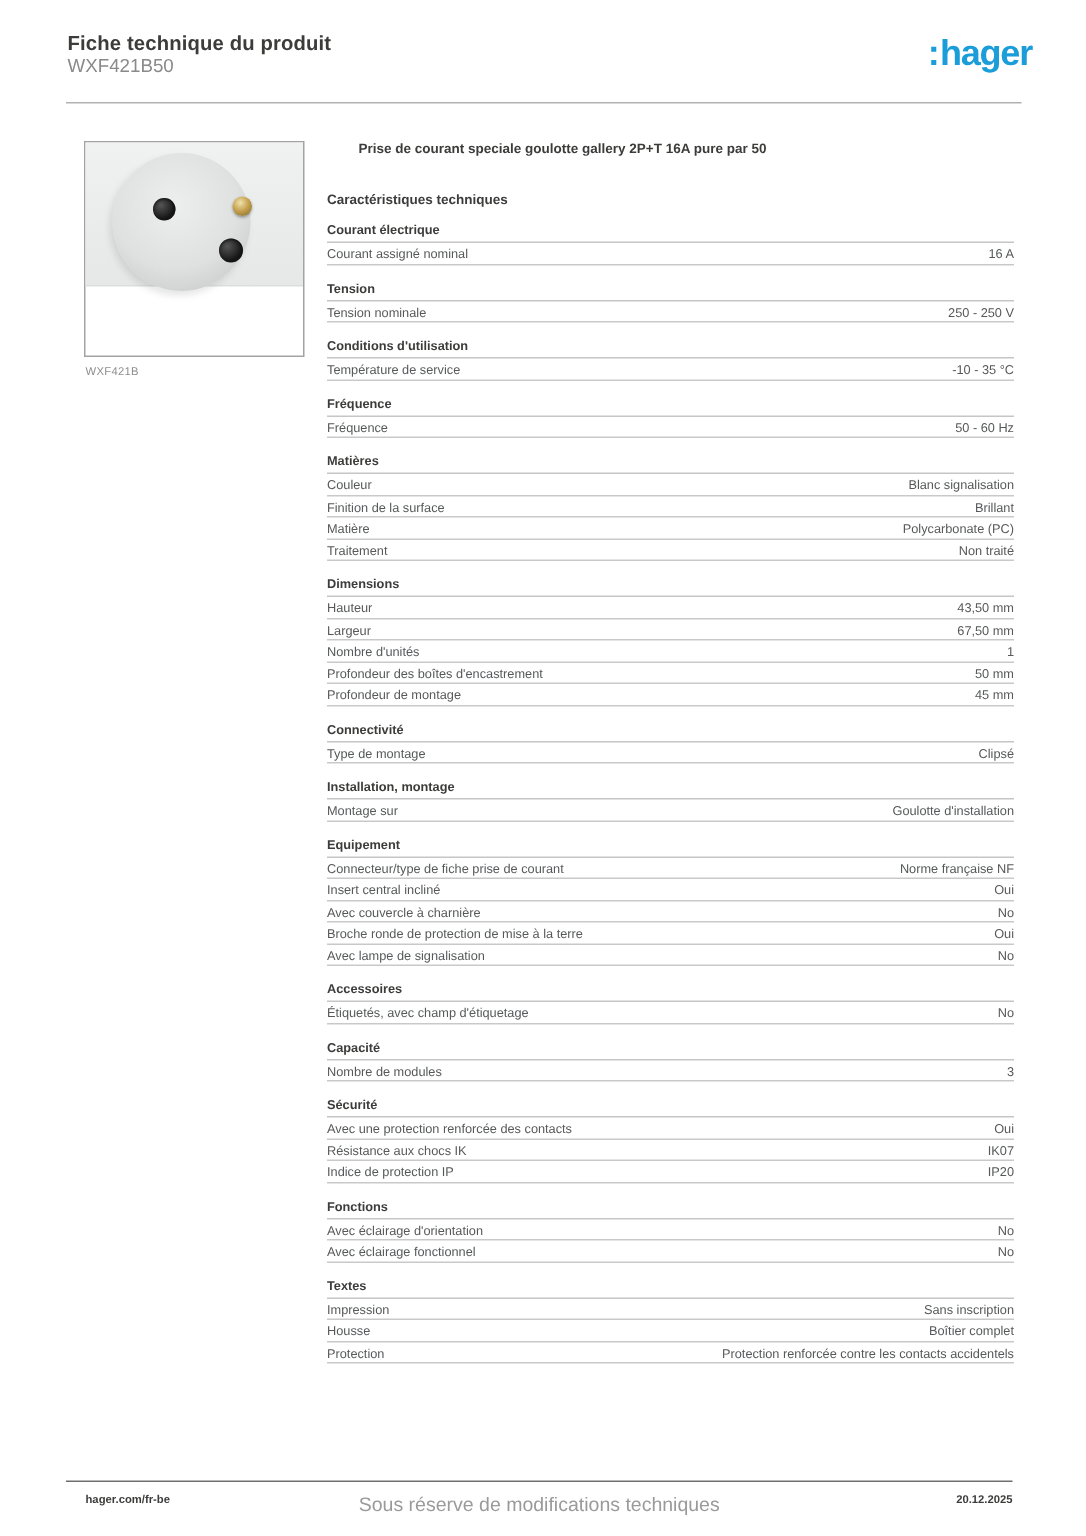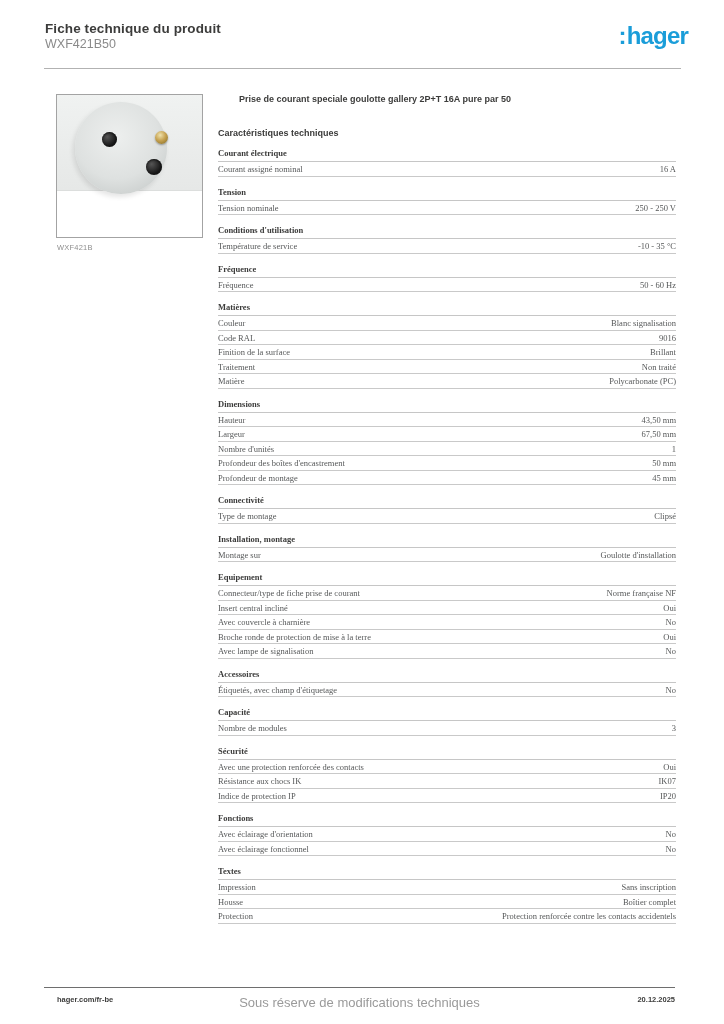--- a/index.html
+++ b/index.html
@@ -69,21 +69,21 @@
 
   
   .spec-col { position: absolute; left: 218px; top: 94px; width: 458px; }
   .product-title {
     font-size: 9px; font-weight: bold; color: #3c3c3b; line-height: 10px; padding-left: 21px;
   }
   .spec-heading {
     margin-top: 24px;
     font-size: 9px; font-weight: bold; color: #3c3c3b; line-height: 10px;
   }
-  .sections { margin-top: 2px; font-family: Liberation Serif, serif; }
+  .sections { margin-top: 2px; }
   .section { margin-top: 11px; }
   .section-title {
     font-size: 8.5px; font-weight: bold; color: #3c3c3b;
     line-height: 9.5px; padding-bottom: 2.5px;
     border-bottom: 1px solid #c6c6c6;
   }
   .spec-row {
     display: flex; justify-content: space-between; align-items: baseline;
     padding-top: 2px; padding-bottom: 1.5px;
     border-bottom: 1px solid #c9c9c9;
@@ -165,34 +165,30 @@
             <span class="val">50 - 60 Hz</span>
           </div>
         </div>
         <div class="section">
           <div class="section-title">Matières</div>
           <div class="spec-row">
             <span class="lbl">Couleur</span>
             <span class="val">Blanc signalisation</span>
           </div>
           <div class="spec-row">
-            <span class="lbl">Code RAL</span>
-            <span class="val">9016</span>
-          </div>
-          <div class="spec-row">
             <span class="lbl">Finition de la surface</span>
             <span class="val">Brillant</span>
           </div>
           <div class="spec-row">
+            <span class="lbl">Matière</span>
+            <span class="val">Polycarbonate (PC)</span>
+          </div>
+          <div class="spec-row">
             <span class="lbl">Traitement</span>
             <span class="val">Non traité</span>
-          </div>
-          <div class="spec-row">
-            <span class="lbl">Matière</span>
-            <span class="val">Polycarbonate (PC)</span>
           </div>
         </div>
         <div class="section">
           <div class="section-title">Dimensions</div>
           <div class="spec-row">
             <span class="lbl">Hauteur</span>
             <span class="val">43,50 mm</span>
           </div>
           <div class="spec-row">
             <span class="lbl">Largeur</span>

